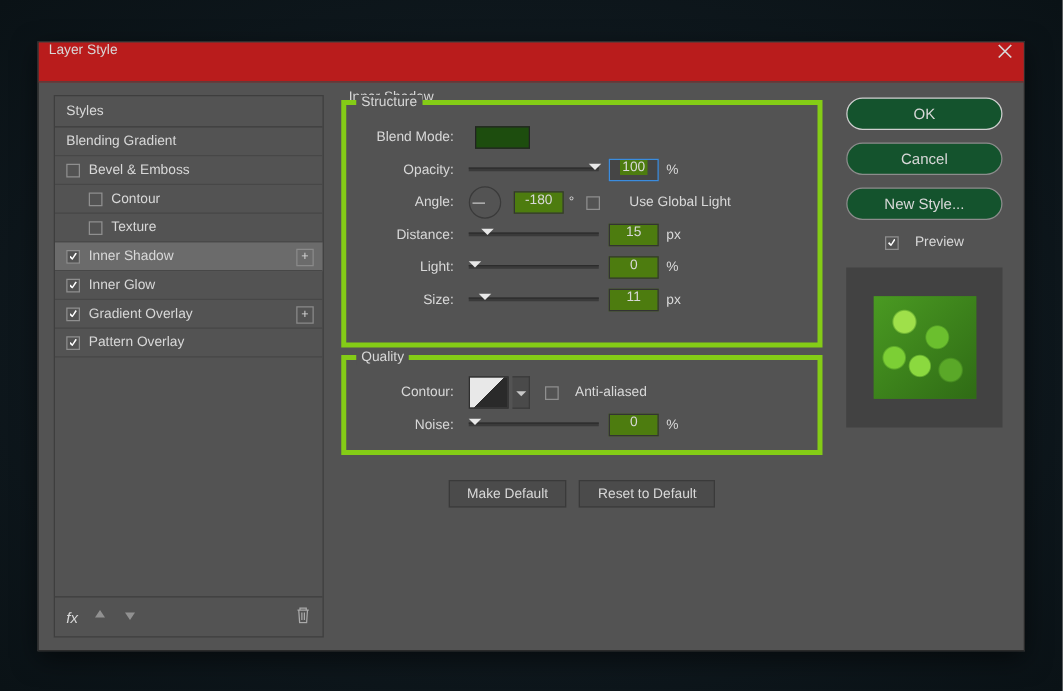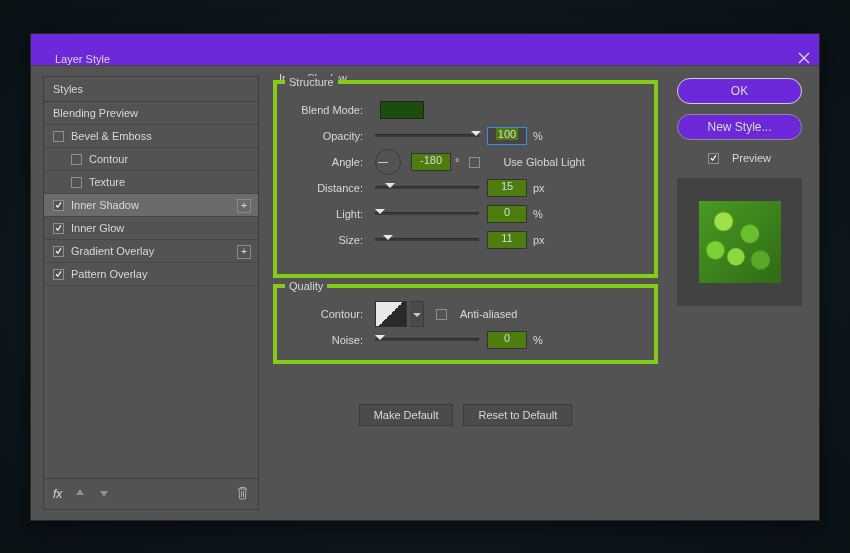--- a/index.html
+++ b/index.html
@@ -1,18 +1,18 @@
 <!DOCTYPE html>
 <html><head>
 <meta charset="utf-8">
 <style>
 *{box-sizing:border-box;margin:0;padding:0;font-family:"Segoe UI",Tahoma,sans-serif;font-size:11px;color:#d8d8d8;-webkit-user-select:none;user-select:none}
 body{background:radial-gradient(ellipse at center,#152028 0%,#0a1216 100%);width:850px;height:553px;position:relative;overflow:hidden}
 .dialog{position:absolute;left:30px;top:33px;width:790px;height:488px;background:#535353;border:1px solid #2a2a2a;box-shadow:0 6px 20px rgba(0,0,0,.55)}
-.titlebar{height:32px;display:flex;align-items:flex-end;justify-content:space-between;padding:0 8px 0 24px;background:#6d28d9;border-bottom:1px solid #444}
+.titlebar{height:32px;display:flex;align-items:flex-start;justify-content:space-between;padding:0 8px 0 8px;background:#b91c1c;border-bottom:1px solid #444}
 .close-x svg{display:block}
 .dlg-body{display:flex;padding:10px 12px;gap:14px;height:calc(100% - 32px)}
 .left-panel{width:216px;display:flex;flex-direction:column;border:1px solid #3e3e3e;background:#535353}
 .lp-header{padding:6px 9px;border-bottom:1px solid #3e3e3e;font-size:11px}
 .lp-item{display:flex;align-items:center;padding:5px 9px;border-bottom:1px solid #474747;position:relative;cursor:default}
 .lp-item.sel{background:#6b6b6b}
 .cbx{width:11px;height:11px;border:1px solid #8f8f8f;margin-right:7px;display:flex;align-items:center;justify-content:center;background:#535353}
 .cbx.checked::after{content:"";width:6px;height:6px;background:#fff;clip-path:polygon(14% 44%,0 62%,40% 100%,100% 14%,82% 0,40% 70%)}
 .cbx.ind{margin-left:18px}
 .plus{position:absolute;right:7px;top:5px;width:14px;height:14px;border:1px solid #8a8a8a;font-size:10px;line-height:12px;text-align:center}
@@ -36,24 +36,24 @@
 .numbox{width:40px;height:18px;background:#4d7c0f;border:1px solid #333;text-align:center;font-size:11px;color:#d8d8d8}
 .numbox.hl{background:#454545;border:1px solid #3b8cde;color:#fff}
 .numbox.hl span{background:#4d7c0f;padding:0 2px}
 .unit{margin-left:6px;font-size:11px}
 .angle-dial{width:26px;height:26px;border:1px solid #3a3a3a;border-radius:50%;position:relative;margin-right:10px}
 .angle-dial::after{content:"";position:absolute;left:2px;top:12px;width:10px;height:1px;background:#c8c8c8}
 .deg{margin-left:4px;margin-right:10px}
 .contour-swatch{width:32px;height:26px;border:1px solid #2f2f2f;background:linear-gradient(135deg,#e8e8e8 0 50%,#2a2a2a 50% 100%);margin-right:3px}
 .contour-dd{width:14px;height:26px;border:1px solid #3a3a3a;border-left:none;background:#4a4a4a;position:relative}
 .contour-dd::after{content:"";position:absolute;left:3px;top:11px;border:4px solid transparent;border-top-color:#c8c8c8}
-.btn-row{display:flex;gap:10px;justify-content:center;margin-top:32px}
+.btn-row{display:flex;gap:10px;justify-content:center;margin-top:12px}
 .flatbtn{padding:4px 14px;border:1px solid #3a3a3a;background:#4b4b4b;font-size:11px;cursor:default}
 .right-panel{width:135px;display:flex;flex-direction:column;align-items:center;gap:10px;padding-top:2px}
-.pillbtn{width:125px;height:26px;border:1px solid #8c8c8c;border-radius:14px;display:flex;align-items:center;justify-content:center;font-size:12px;background:#6d28d9}
+.pillbtn{width:125px;height:26px;border:1px solid #8c8c8c;border-radius:14px;display:flex;align-items:center;justify-content:center;font-size:12px;background:#14532d}
 .pillbtn.hi{border-color:#cfcfcf}
 .preview-wrap{display:flex;align-items:center;gap:6px;margin-top:2px}
 .preview-box{width:125px;height:128px;background:#424242;display:flex;align-items:center;justify-content:center;margin-top:4px}
 .preview-img{width:82px;height:82px;background:
  radial-gradient(circle at 30% 25%,#9fe04a 0 10%,transparent 12%),
  radial-gradient(circle at 62% 40%,#6bbf2e 0 12%,transparent 14%),
  radial-gradient(circle at 45% 68%,#8bd93f 0 11%,transparent 13%),
  radial-gradient(circle at 75% 72%,#5aa828 0 10%,transparent 12%),
  radial-gradient(circle at 20% 60%,#7ccf35 0 10%,transparent 12%),
  linear-gradient(135deg,#4a9a22,#2f6b15);
@@ -70,21 +70,21 @@
           <path d="M2 2 L12 12 M12 2 L2 12" stroke="#d8d8d8" stroke-width="1.4"></path>
         </svg>
     </span>
   </div>
 
   <div class="dlg-body">
 
     <div class="left-panel">
       <div class="lp-header">Styles</div>
       <div class="lp-item">
-        <span>Blending Preview</span>
+        <span>Blending Gradient</span>
       </div>
       <div class="lp-item">
         <span class="cbx"></span>
         <span>Bevel &amp; Emboss</span>
       </div>
       <div class="lp-item">
         <span class="cbx ind"></span>
         <span>Contour</span>
       </div>
       <div class="lp-item">
@@ -206,20 +206,21 @@
       </div>
 
       <div class="btn-row" style="position:absolute;left:0;right:0;top:296px">
         <div class="flatbtn">Make Default</div>
         <div class="flatbtn">Reset to Default</div>
       </div>
     </div>
 
     <div class="right-panel">
       <div class="pillbtn hi">OK</div>
+      <div class="pillbtn">Cancel</div>
       <div class="pillbtn">New Style...</div>
       <div class="preview-wrap">
         <span class="cbx checked"></span>
         <span>Preview</span>
       </div>
       <div class="preview-box">
         <div class="preview-img"></div>
       </div>
     </div>
 

